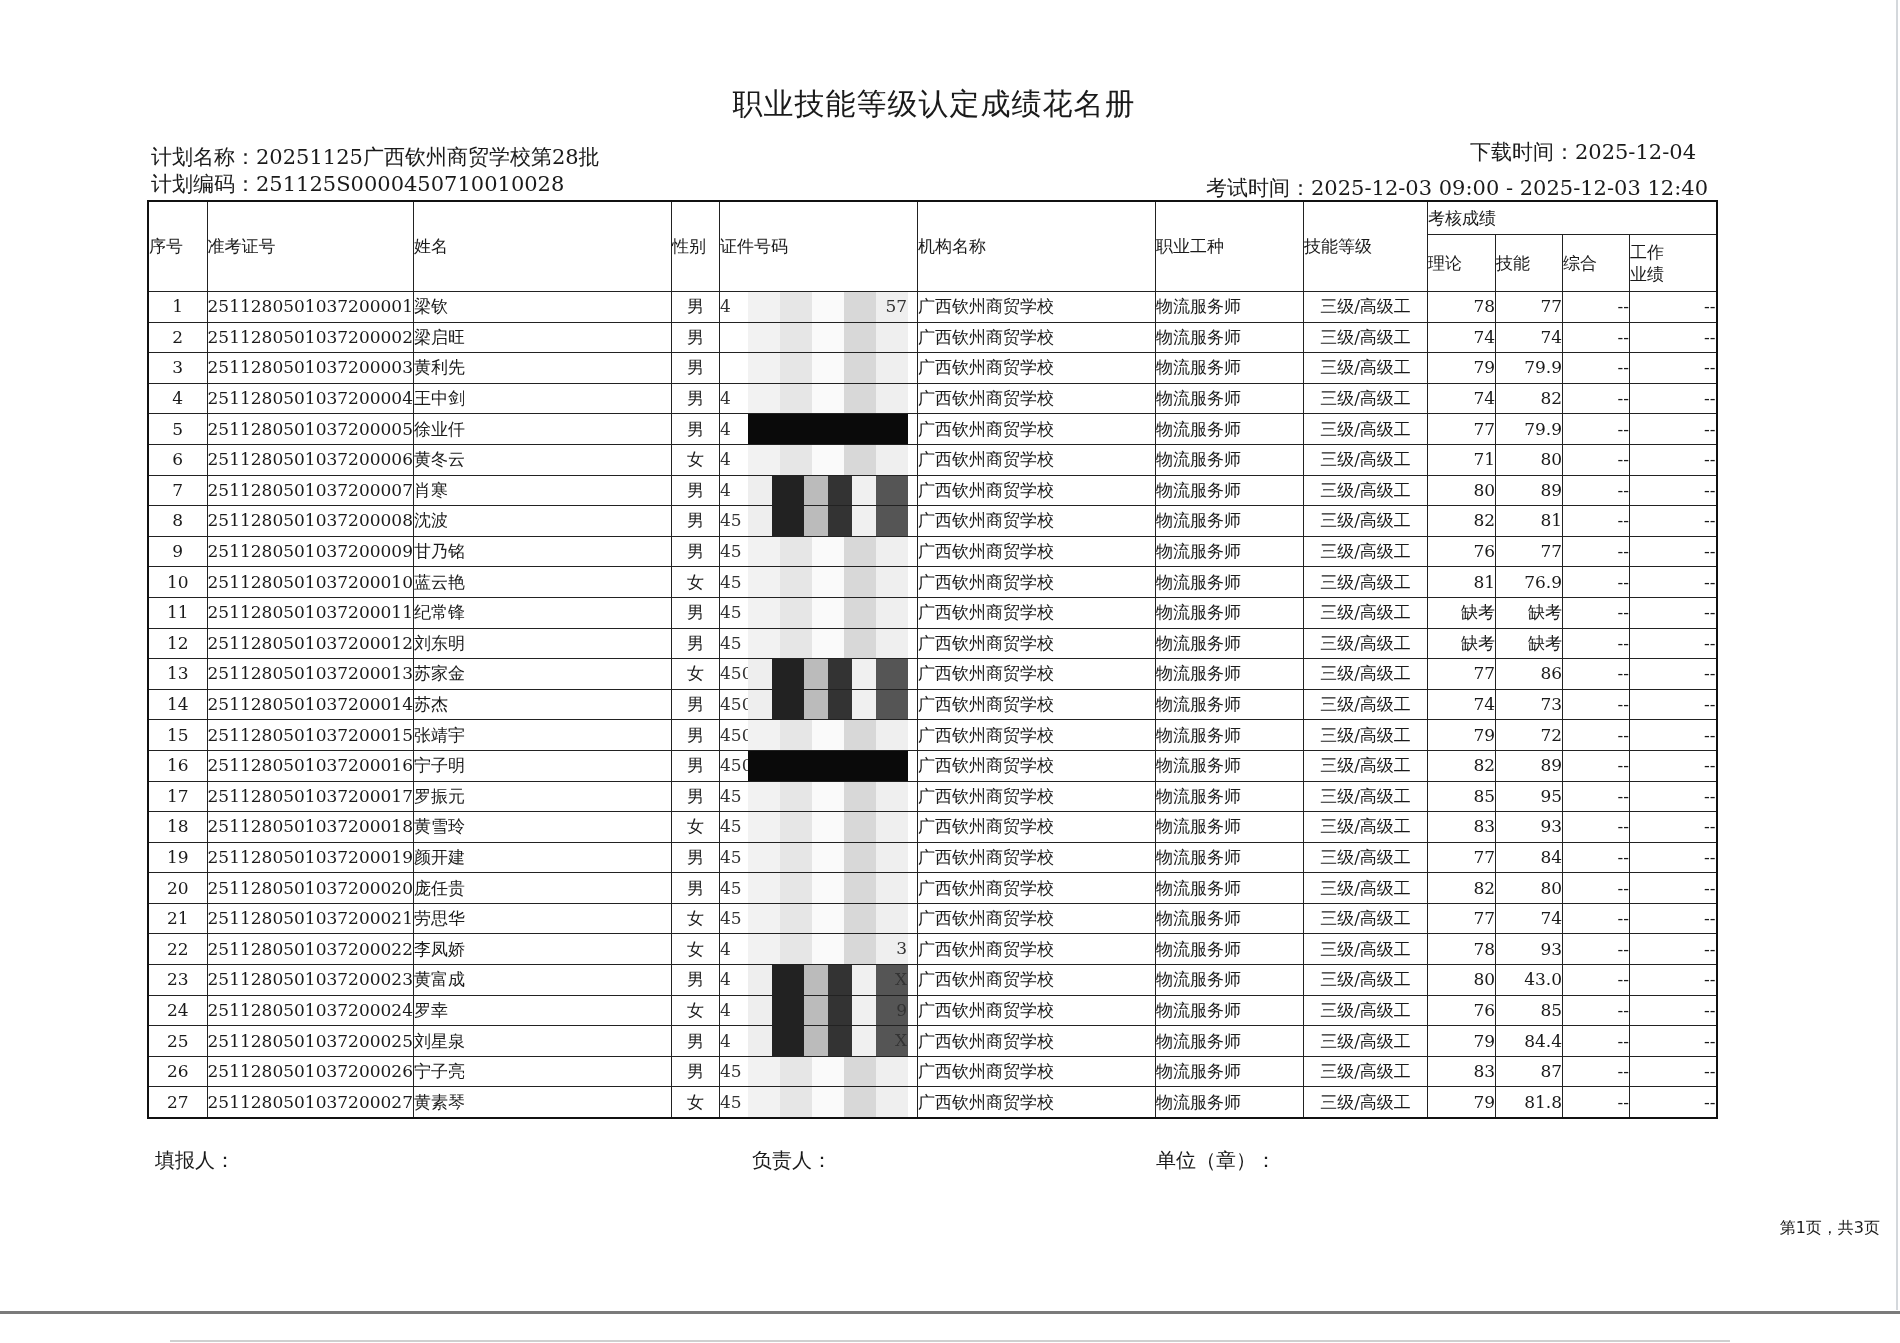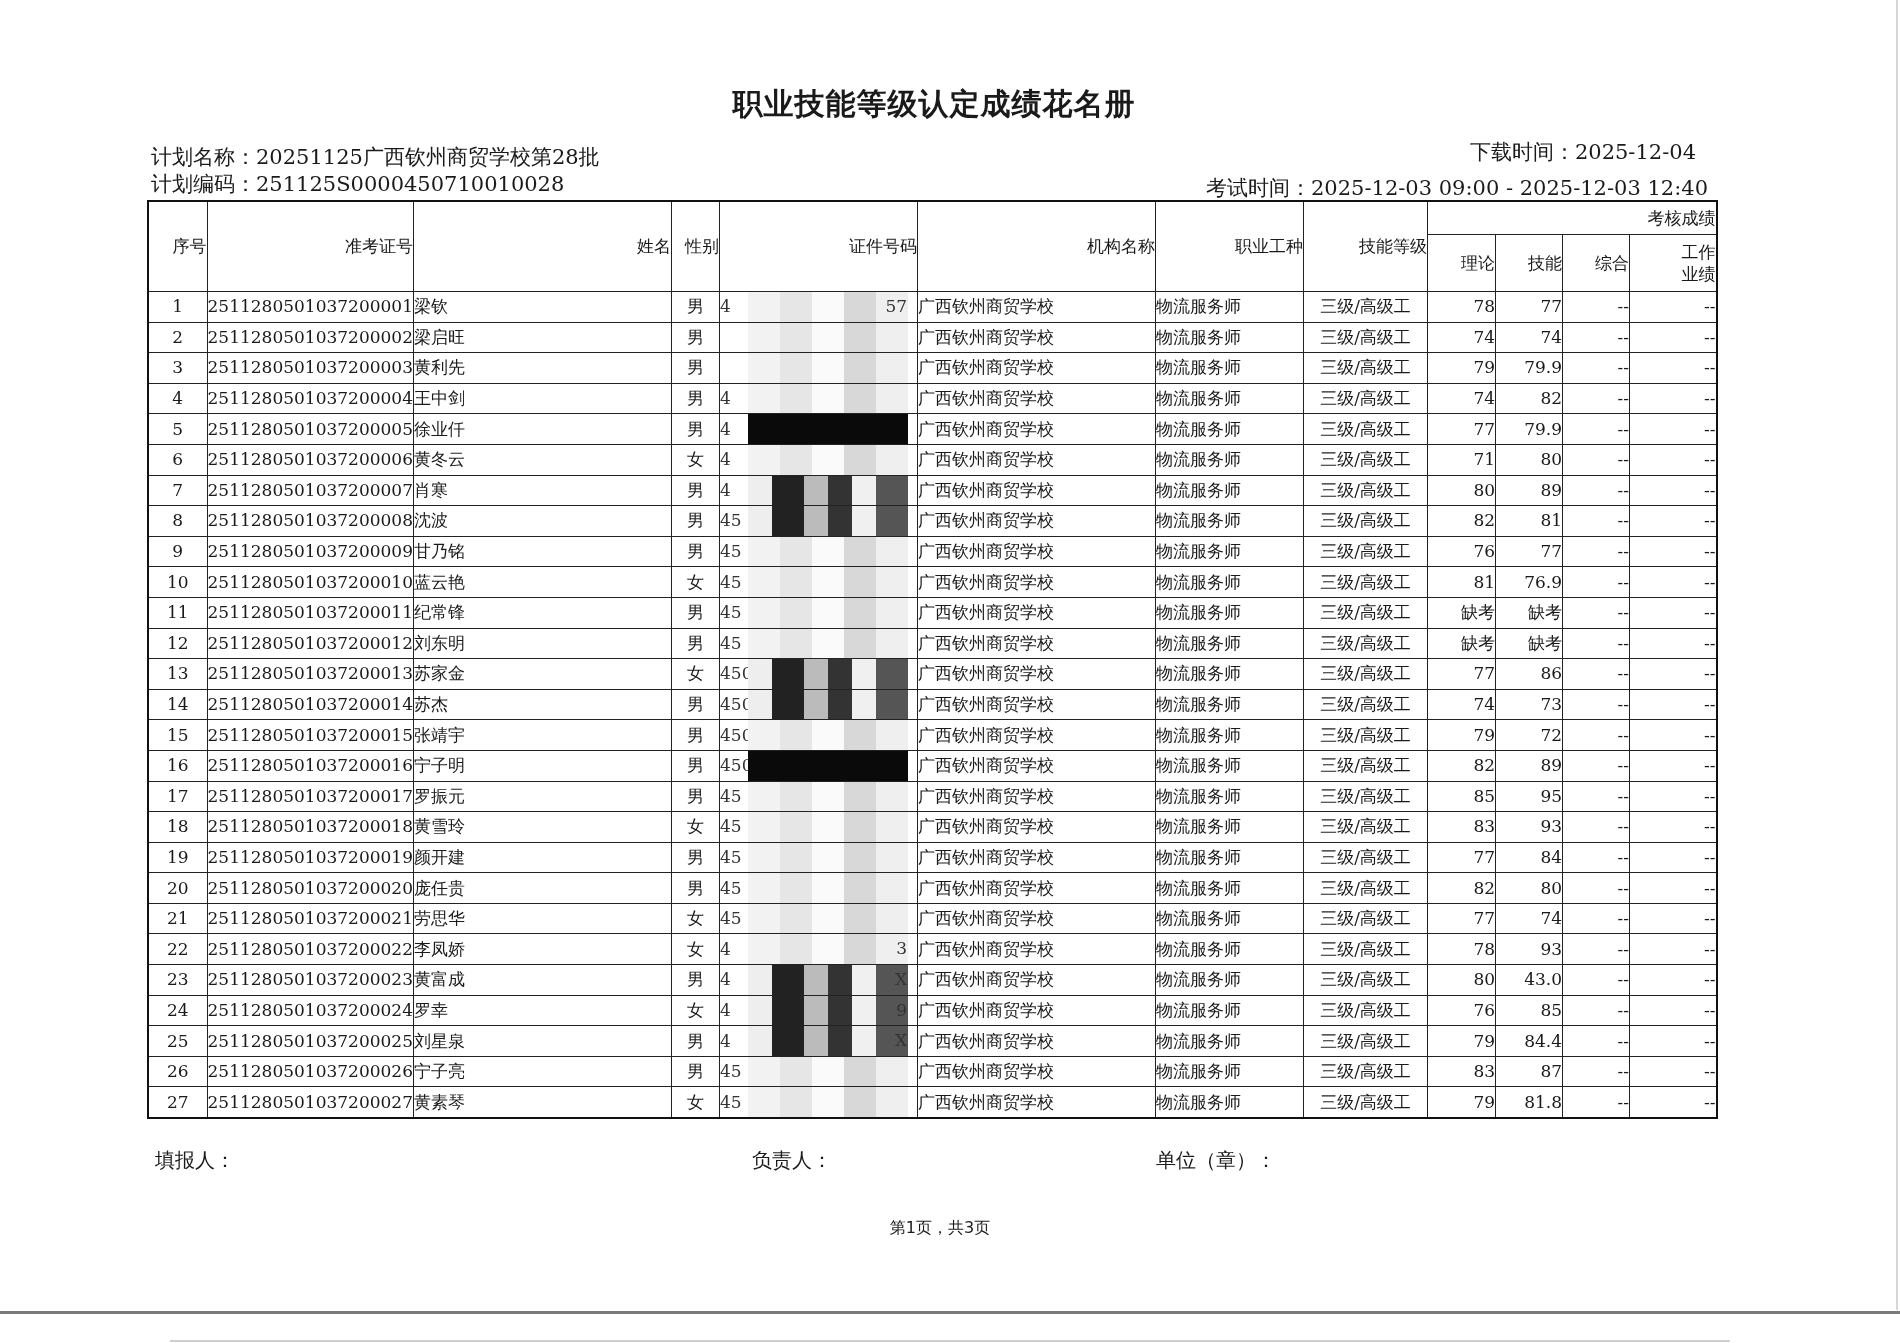--- a/index.html
+++ b/index.html
@@ -6,55 +6,55 @@
   body {
     width: 1900px; height: 1343px; background: #ffffff; position: relative; overflow: hidden;
     font-family: "DejaVu Serif", "Liberation Serif", serif; color: #1a1a1a;
   }
   .page-edge-right { position: absolute; left: 1896px; top: 0; width: 2px; height: 1310px; background: #d4d8dc; }
   .scan-line { position: absolute; left: 0; top: 1311px; width: 1900px; height: 3px; background: #7a7a7a; }
   .scan-line2 { position: absolute; left: 170px; top: 1340px; width: 1560px; height: 2px; background: #cfcfcf; }
 
   .title {
     position: absolute; left: 0; width: 1868px; top: 84px; text-align: center;
-    font-family: "DejaVu Sans", "Liberation Sans", sans-serif; font-weight: bold; font-size: 30px; letter-spacing: 1px;
+    font-family: "DejaVu Sans", "Liberation Sans", sans-serif; font-weight: normal; font-size: 30px; letter-spacing: 1px;
   }
   .meta { position: absolute; font-size: 21px; white-space: nowrap; }
   .meta-left1 { left: 151px; top: 143px; }
   .meta-left2 { left: 151px; top: 170px; }
   .meta-right1 { right: 204px; top: 138px; }
   .meta-right2 { right: 192px; top: 174px; }
 
   table.roster {
     position: absolute; left: 147px; top: 200px; border-collapse: collapse; table-layout: fixed;
     border: 2px solid #111;
   }
   table.roster th, table.roster td {
     border: 1.5px solid #222; padding: 0; font-size: 17px; font-weight: normal; white-space: nowrap; overflow: hidden;
   }
-  table.roster thead th { text-align: right; }
+  table.roster thead th { text-align: left; }
   th.tall { height: 88px; }
   th.group { height: 32px; }
   th.sub { height: 56px; line-height: 22px; }
   table.roster tbody td { height: 29.6px; line-height: 29px; }
   td.c { text-align: center; }
   td.l { text-align: left; padding-left: 2px; }
   td.r { text-align: right; padding-right: 1px; }
   td.id { position: relative; text-align: left; padding-left: 6px; color: #333; }
   .mosaic {
     position: absolute; left: 28px; top: -3px; width: 160px; height: 36px;
     background: linear-gradient(90deg, #f2f2f2 0 20%, #e6e6e6 20% 40%, #fafafa 40% 60%, #d8d8d8 60% 80%, #efefef 80% 100%);
   }
   .mosaic.dark { background: linear-gradient(90deg, #eee 0 15%, #222 15% 35%, #bbb 35% 50%, #333 50% 65%, #f0f0f0 65% 80%, #555 80% 100%); }
   .mosaic.black { background: #0a0a0a; }
   .frag-right { position: absolute; right: 10px; top: 0; }
 
   .footer { position: absolute; top: 1147px; font-size: 20px; font-family: "DejaVu Sans", "Liberation Sans", sans-serif; }
   .f1 { left: 155px; } .f2 { left: 752px; } .f3 { left: 1156px; }
-  .pager { position: absolute; top: 1218px; left: 0; width: 1880px; text-align: center; font-size: 16px; font-family: "DejaVu Sans", "Liberation Sans", sans-serif; }
+  .pager { position: absolute; top: 1218px; left: 0; width: 1880px; text-align: right; font-size: 16px; font-family: "DejaVu Sans", "Liberation Sans", sans-serif; }
 </style>
 </head>
 <body>
 
 <div class="page-edge-right"></div>
 <div class="scan-line"></div>
 <div class="scan-line2"></div>
 
 <div class="title">职业技能等级认定成绩花名册</div>
 

